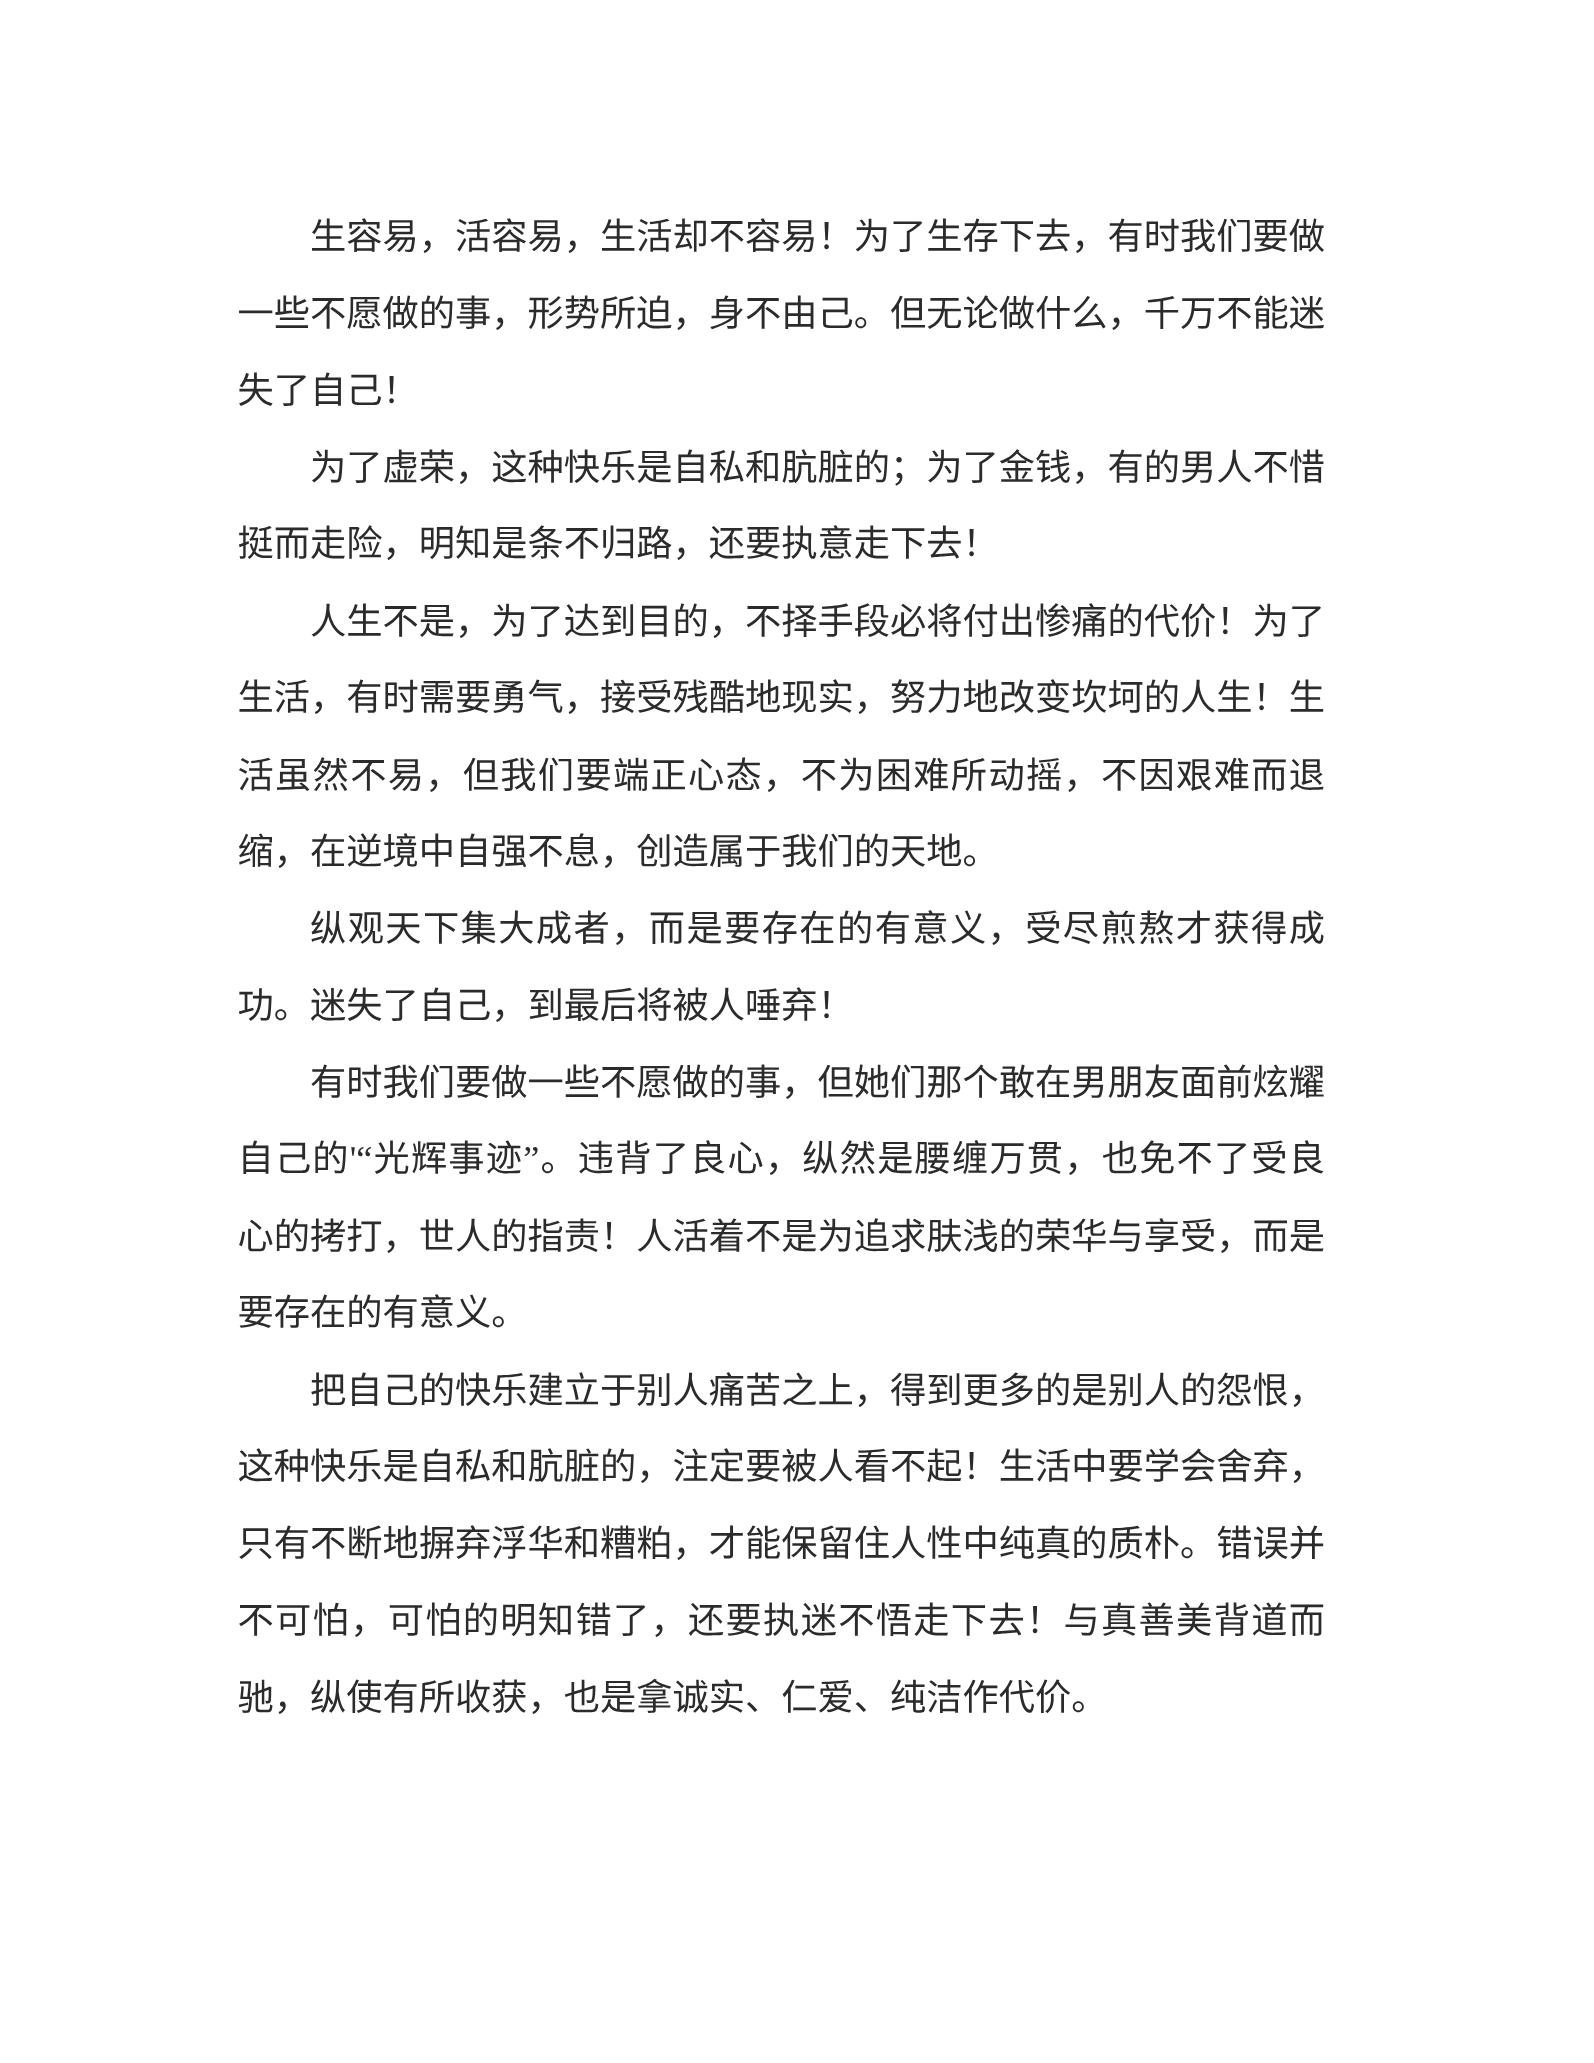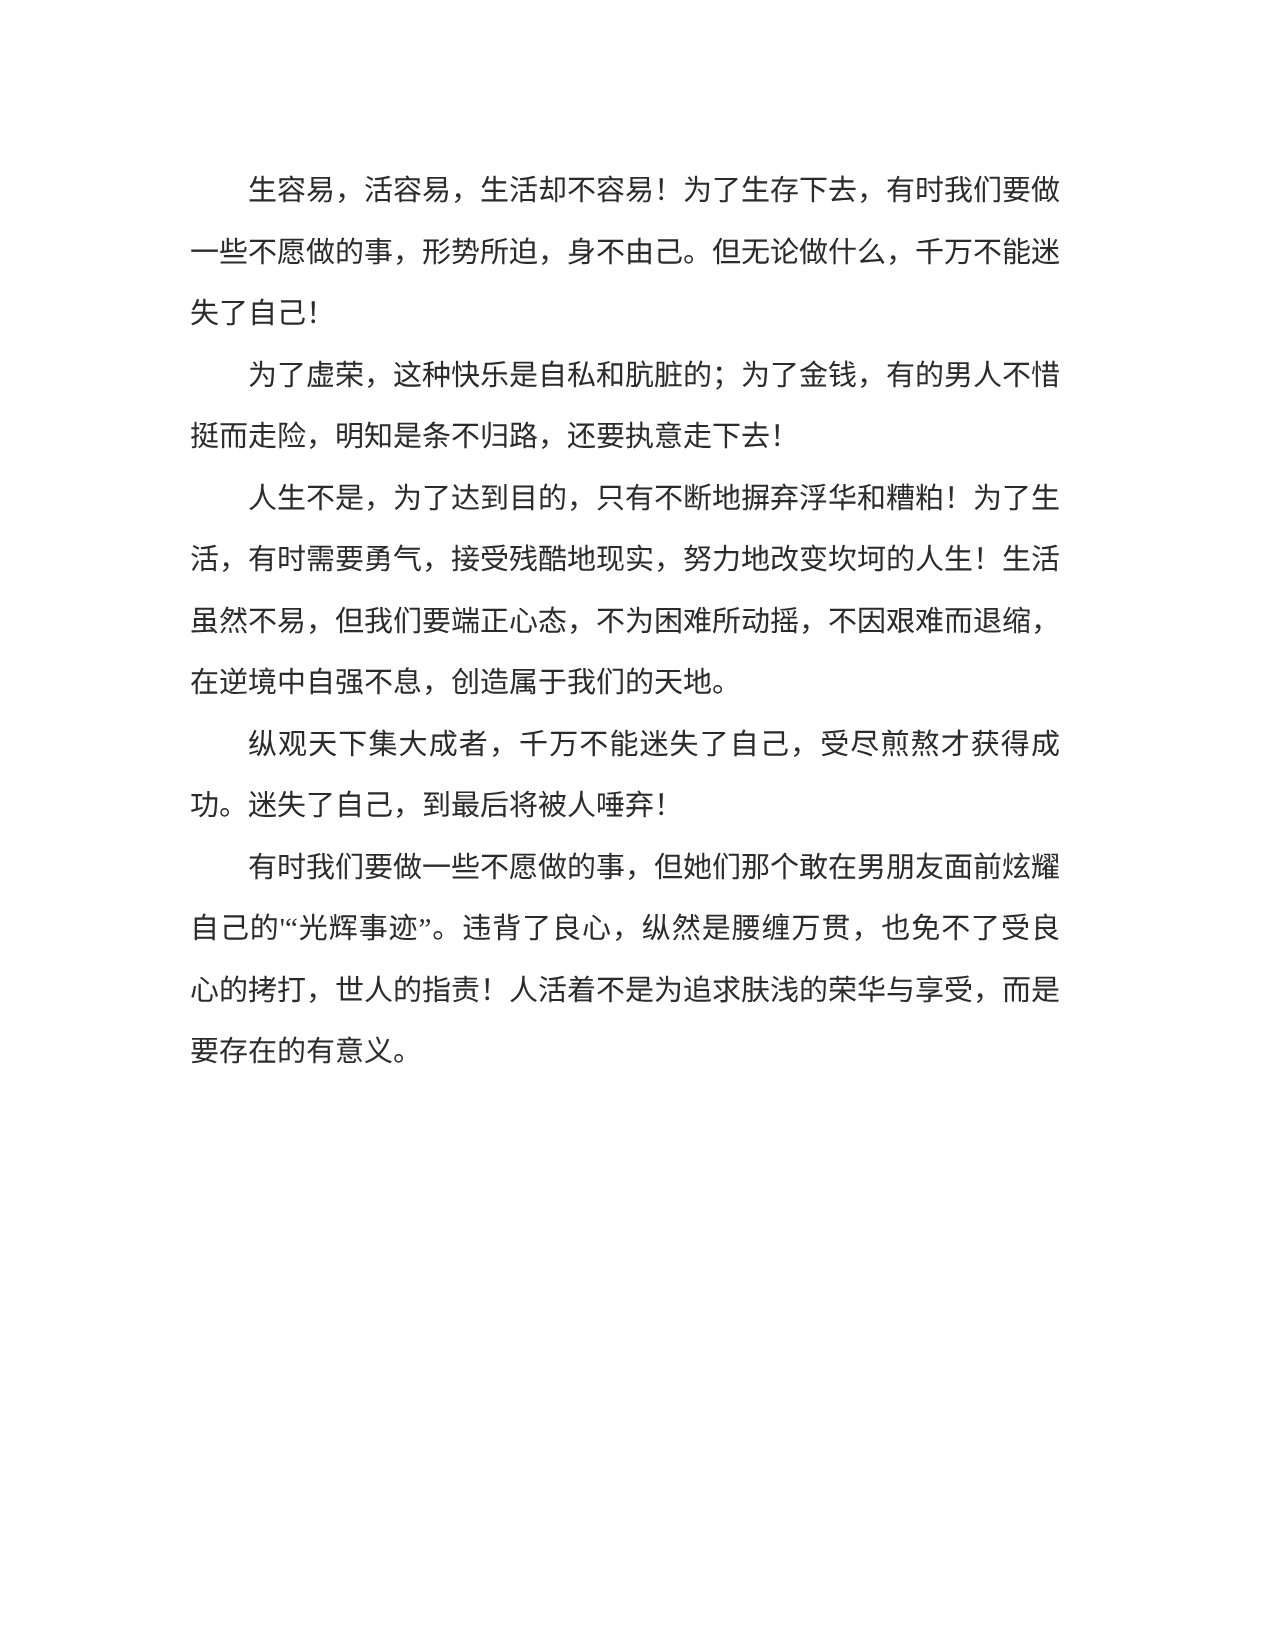--- a/index.html
+++ b/index.html
@@ -31,16 +31,17 @@
     letter-spacing: 0px;
     word-break: break-all;
   }
 </style>
 </head>
 <body>
 
 <div class="page">
   <p class="para">生容易，活容易，生活却不容易！为了生存下去，有时我们要做一些不愿做的事，形势所迫，身不由己。但无论做什么，千万不能迷失了自己！</p>
   <p class="para">为了虚荣，这种快乐是自私和肮脏的；为了金钱，有的男人不惜挺而走险，明知是条不归路，还要执意走下去！</p>
-  <p class="para">人生不是，为了达到目的，只有不断地摒弃浮华和糟粕！为了生活，有时需要勇气，接受残酷地现实，努力地改变坎坷的人生！生活虽然不易，但我们要端正心态，不为困难所动摇，不因艰难而退缩，在逆境中自强不息，创造属于我们的天地。</p>
-  <p class="para">纵观天下集大成者，千万不能迷失了自己，受尽煎熬才获得成功。迷失了自己，到最后将被人唾弃！</p>
+  <p class="para">人生不是，为了达到目的，不择手段必将付出惨痛的代价！为了生活，有时需要勇气，接受残酷地现实，努力地改变坎坷的人生！生活虽然不易，但我们要端正心态，不为困难所动摇，不因艰难而退缩，在逆境中自强不息，创造属于我们的天地。</p>
+  <p class="para">纵观天下集大成者，而是要存在的有意义，受尽煎熬才获得成功。迷失了自己，到最后将被人唾弃！</p>
   <p class="para">有时我们要做一些不愿做的事，但她们那个敢在男朋友面前炫耀自己的'“光辉事迹”。违背了良心，纵然是腰缠万贯，也免不了受良心的拷打，世人的指责！人活着不是为追求肤浅的荣华与享受，而是要存在的有意义。</p>
+  <p class="para">把自己的快乐建立于别人痛苦之上，得到更多的是别人的怨恨，这种快乐是自私和肮脏的，注定要被人看不起！生活中要学会舍弃，只有不断地摒弃浮华和糟粕，才能保留住人性中纯真的质朴。错误并不可怕，可怕的明知错了，还要执迷不悟走下去！与真善美背道而驰，纵使有所收获，也是拿诚实、仁爱、纯洁作代价。</p>
 </div>
 
 </body></html>

